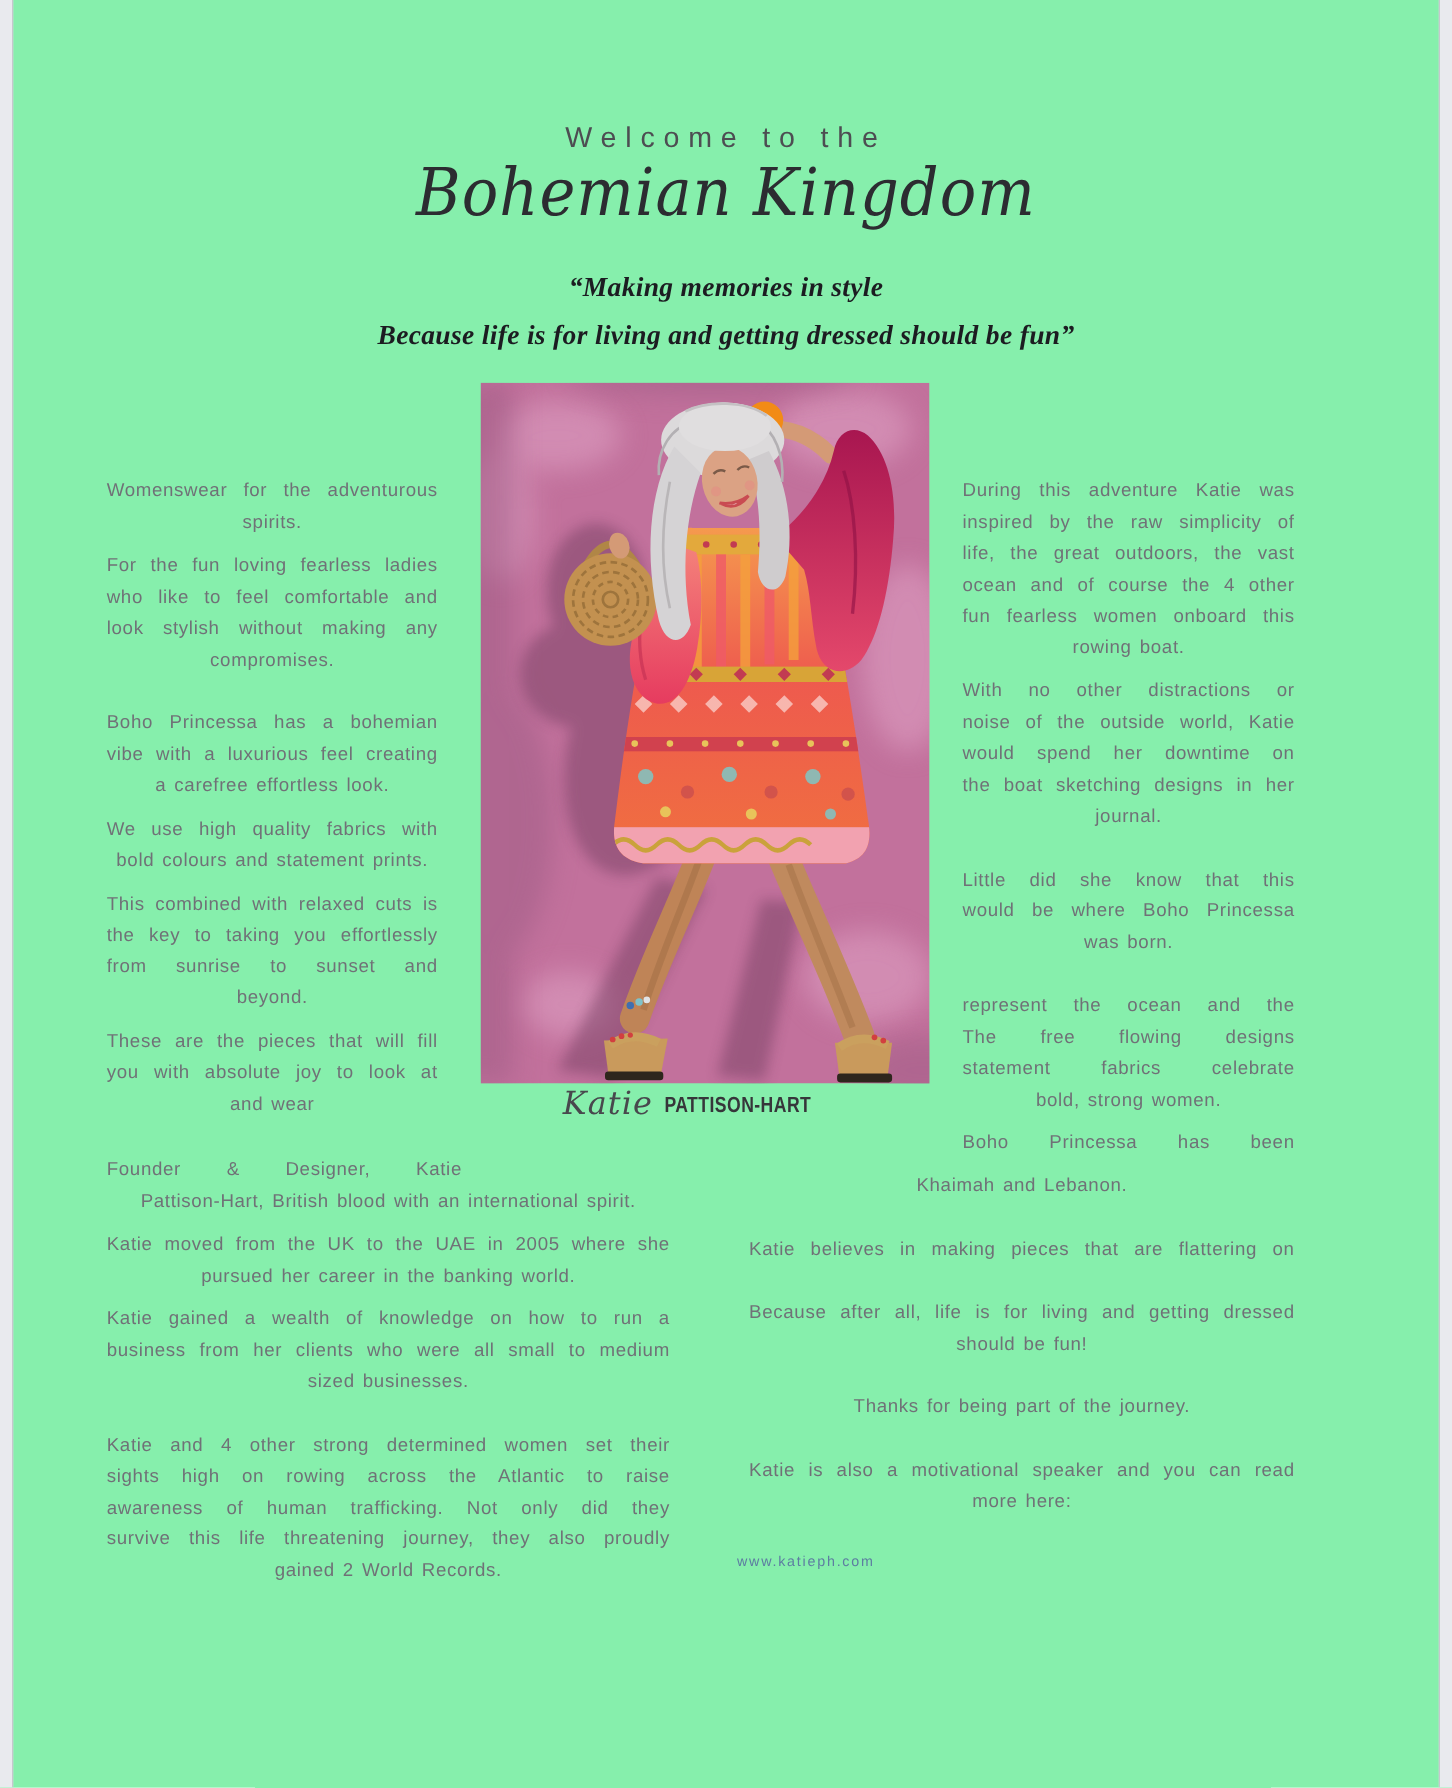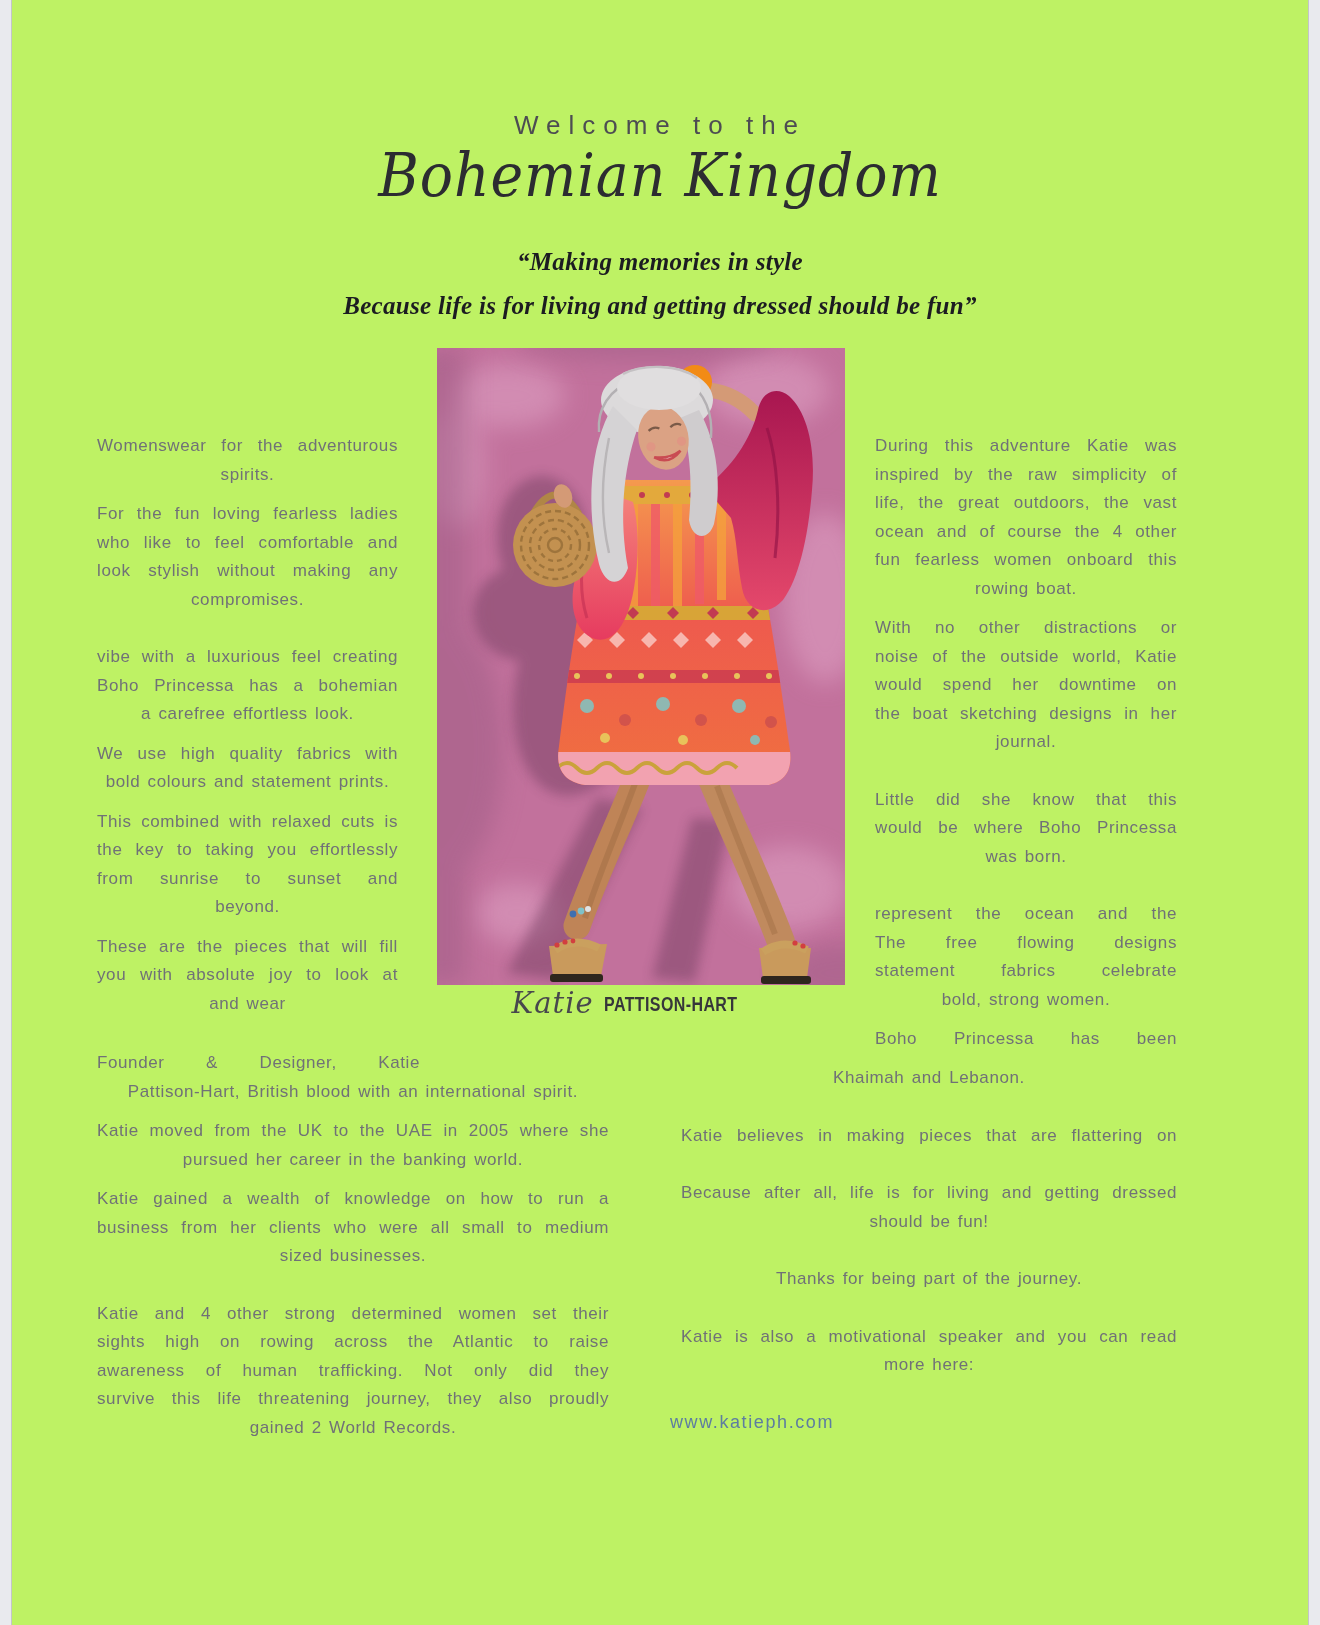--- a/index.html
+++ b/index.html
@@ -1,21 +1,21 @@
 <!DOCTYPE html>
 <html><head>
 <meta charset="utf-8">
 <style>
   html,body{margin:0;padding:0;}
   body{
     width:1320px;height:1625px;position:relative;overflow:hidden;
     background:#ffffff;
     font-family:"Liberation Sans", sans-serif;
   }
-  .stage{position:absolute;inset:0;width:1320px;height:1625px;background:#bef264;}
+  .stage{position:absolute;inset:0;width:1320px;height:1625px;background:#86efac;}
   .gutter{position:absolute;top:0;bottom:0;width:11px;background:#e9eaee;}
   .gutter.left{left:0;border-right:1px solid #c3c4ca;}
   .gutter.right{right:0;border-left:1px solid #c3c4ca;}
 
   
   .welcome{
     position:absolute;left:0;top:110px;width:100%;text-align:center;
     font-size:26px;letter-spacing:8px;color:#4d4d52;font-weight:400;
   }
   .brand{
@@ -51,21 +51,21 @@
   .col .block.gap{margin-top:29px;}
   .jline{text-align:justify;text-align-last:justify;}
   .lline{text-align:center;}
   .narrow{width:323px;}
   .left-top{left:86px;top:421px;width:323px;}
   .right-top{left:864px;top:421px;width:324px;}
   .left-bottom{left:86px;top:1038px;width:534px;}
   .right-bottom{left:670px;top:1053px;width:518px;}
 
   .site-link{
-    position:absolute;left:670px;top:1412px;font-size:18px;letter-spacing:1.6px;
+    position:absolute;left:670px;top:1412px;font-size:13px;letter-spacing:1.6px;
     color:#5d7da1;text-decoration:none;word-spacing:2px;
   }
 </style>
 </head>
 <body>
 
 <div class="stage">
   <div class="gutter left"></div>
   <div class="gutter right"></div>
 
@@ -269,22 +269,22 @@
         <div class="jline">Womenswear for the adventurous</div>
         <div class="lline">spirits.</div>
       </div>
       <div class="block">
         <div class="jline">For the fun loving fearless ladies</div>
         <div class="jline">who like to feel comfortable and</div>
         <div class="jline">look stylish without making any</div>
         <div class="lline">compromises.</div>
       </div>
       <div class="block gap">
+        <div class="jline">Boho Princessa has a bohemian</div>
         <div class="jline">vibe with a luxurious feel creating</div>
-        <div class="jline">Boho Princessa has a bohemian</div>
         <div class="lline">a carefree effortless look.</div>
       </div>
       <div class="block">
         <div class="jline">We use high quality fabrics with</div>
         <div class="lline">bold colours and statement prints.</div>
       </div>
       <div class="block">
         <div class="jline">This combined with relaxed cuts is</div>
         <div class="jline">the key to taking you effortlessly</div>
         <div class="jline">from sunrise to sunset and</div>

